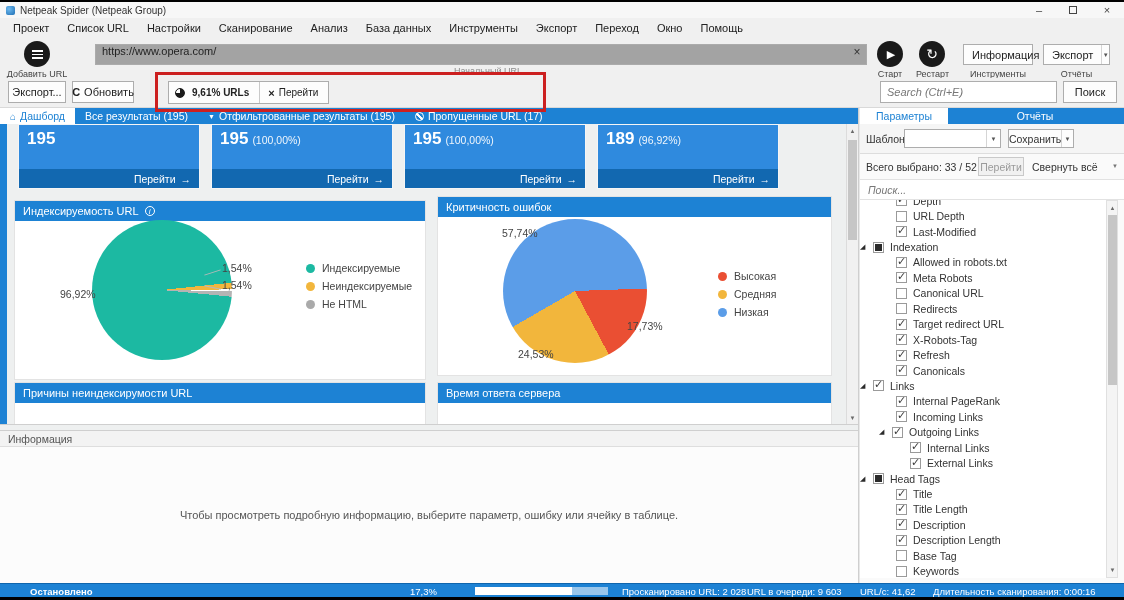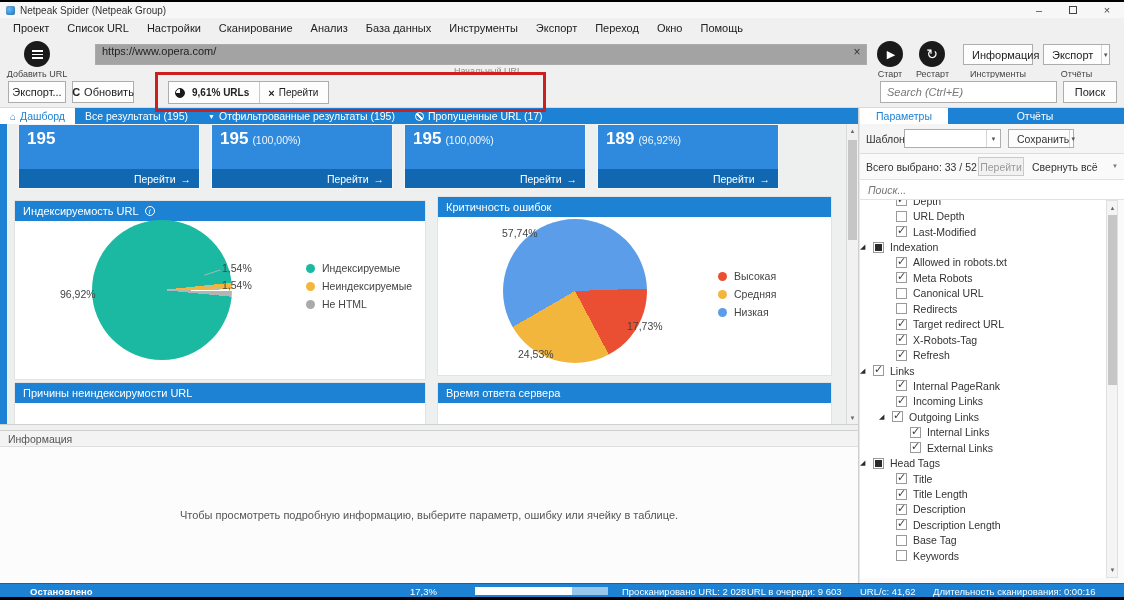--- a/index.html
+++ b/index.html
@@ -92,21 +92,21 @@
   .rtabs { position:absolute; top:0; left:0; right:0; height:16px; background:#1d82d4; display:flex; font-size:10.5px; }
   .rtab { width:88px; display:flex; align-items:center; justify-content:center; color:#fff; cursor:pointer; }
   .rtab.active { background:#fff; color:#1d82d4; }
   .rtab.reports { width:174px; }
   .rp-row1 { position:absolute; top:16px; left:0; right:0; height:30px; background:#f5f5f5; border-bottom:1px solid #ddd; font-size:10.5px; color:#333; }
   .rp-row1 .lbl { position:absolute; left:6px; top:9px; }
   .rp-select { position:absolute; left:44px; top:5px; width:97px; height:19px; background:#fff; border:1px solid #adadad; display:flex; align-items:center; font-size:10.5px; cursor:pointer; }
   .rp-select .txt { flex:1; padding:0 6px;margin-top:44px; }
   .rp-select .caret, .rp-save .caret { width:14px; align-self:stretch; display:flex; align-items:center; justify-content:center; font-size:6px; color:#555; border-left:1px solid #d5d5d5; }
   .rp-save { position:absolute; left:148px; top:5px; width:66px; height:19px; background:#fdfdfd; border:1px solid #adadad; display:flex; align-items:center; font-size:10.5px; cursor:pointer; }
-  .rp-save .txt { flex:1; text-align:center;margin-left:8px; }
+  .rp-save .txt { flex:1; text-align:center; }
   .rp-row2 { position:absolute; top:46px; left:0; right:0; height:26px; background:#fafafa; border-bottom:1px solid #e2e2e2; font-size:10.5px; color:#333; }
   .rp-row2 .sel { position:absolute; left:6px; top:7px; }
   .rp-goto { position:absolute; left:118px; top:3px; width:46px; height:19px; background:#f1f1f1; border:1px solid #c9c9c9; color:#9a9a9a; font-size:10.5px; display:flex; align-items:center; justify-content:center; }
   .rp-collapse { position:absolute; left:172px; top:7px; cursor:pointer; }
   .rp-row2 .mini-caret { position:absolute; right:6px; top:9px; font-size:6px; color:#777; }
   .rp-search { position:absolute; top:72px; left:0; right:0; height:20px; background:#fff; border-bottom:1px solid #e2e2e2; }
   .rp-search input { width:100%; height:100%; border:none; outline:none; font-size:10.5px; padding:0 8px; background:transparent; font-family:"Liberation Sans",sans-serif; }
 
   .tree { position:absolute; top:92px; left:0; width:246px; height:378px; overflow:hidden; background:#fff; font-size:10.5px; color:#333; }
   .trow { height:15.45px; display:flex; align-items:center; white-space:nowrap; }
@@ -413,20 +413,24 @@
             <span>Target redirect URL</span>
           </div>
         <div class="trow lvl2">
             <span class="cb state-checked"></span>
             <span>X-Robots-Tag</span>
           </div>
         <div class="trow lvl2">
             <span class="cb state-checked"></span>
             <span>Refresh</span>
           </div>
+        <div class="trow lvl2">
+            <span class="cb state-checked"></span>
+            <span>Canonicals</span>
+          </div>
         <div class="trow lvl1">
             <span class="tri">◢</span>
             <span class="cb state-checked"></span>
             <span>Links</span>
           </div>
         <div class="trow lvl2">
             <span class="cb state-checked"></span>
             <span>Internal PageRank</span>
           </div>
         <div class="trow lvl2">

